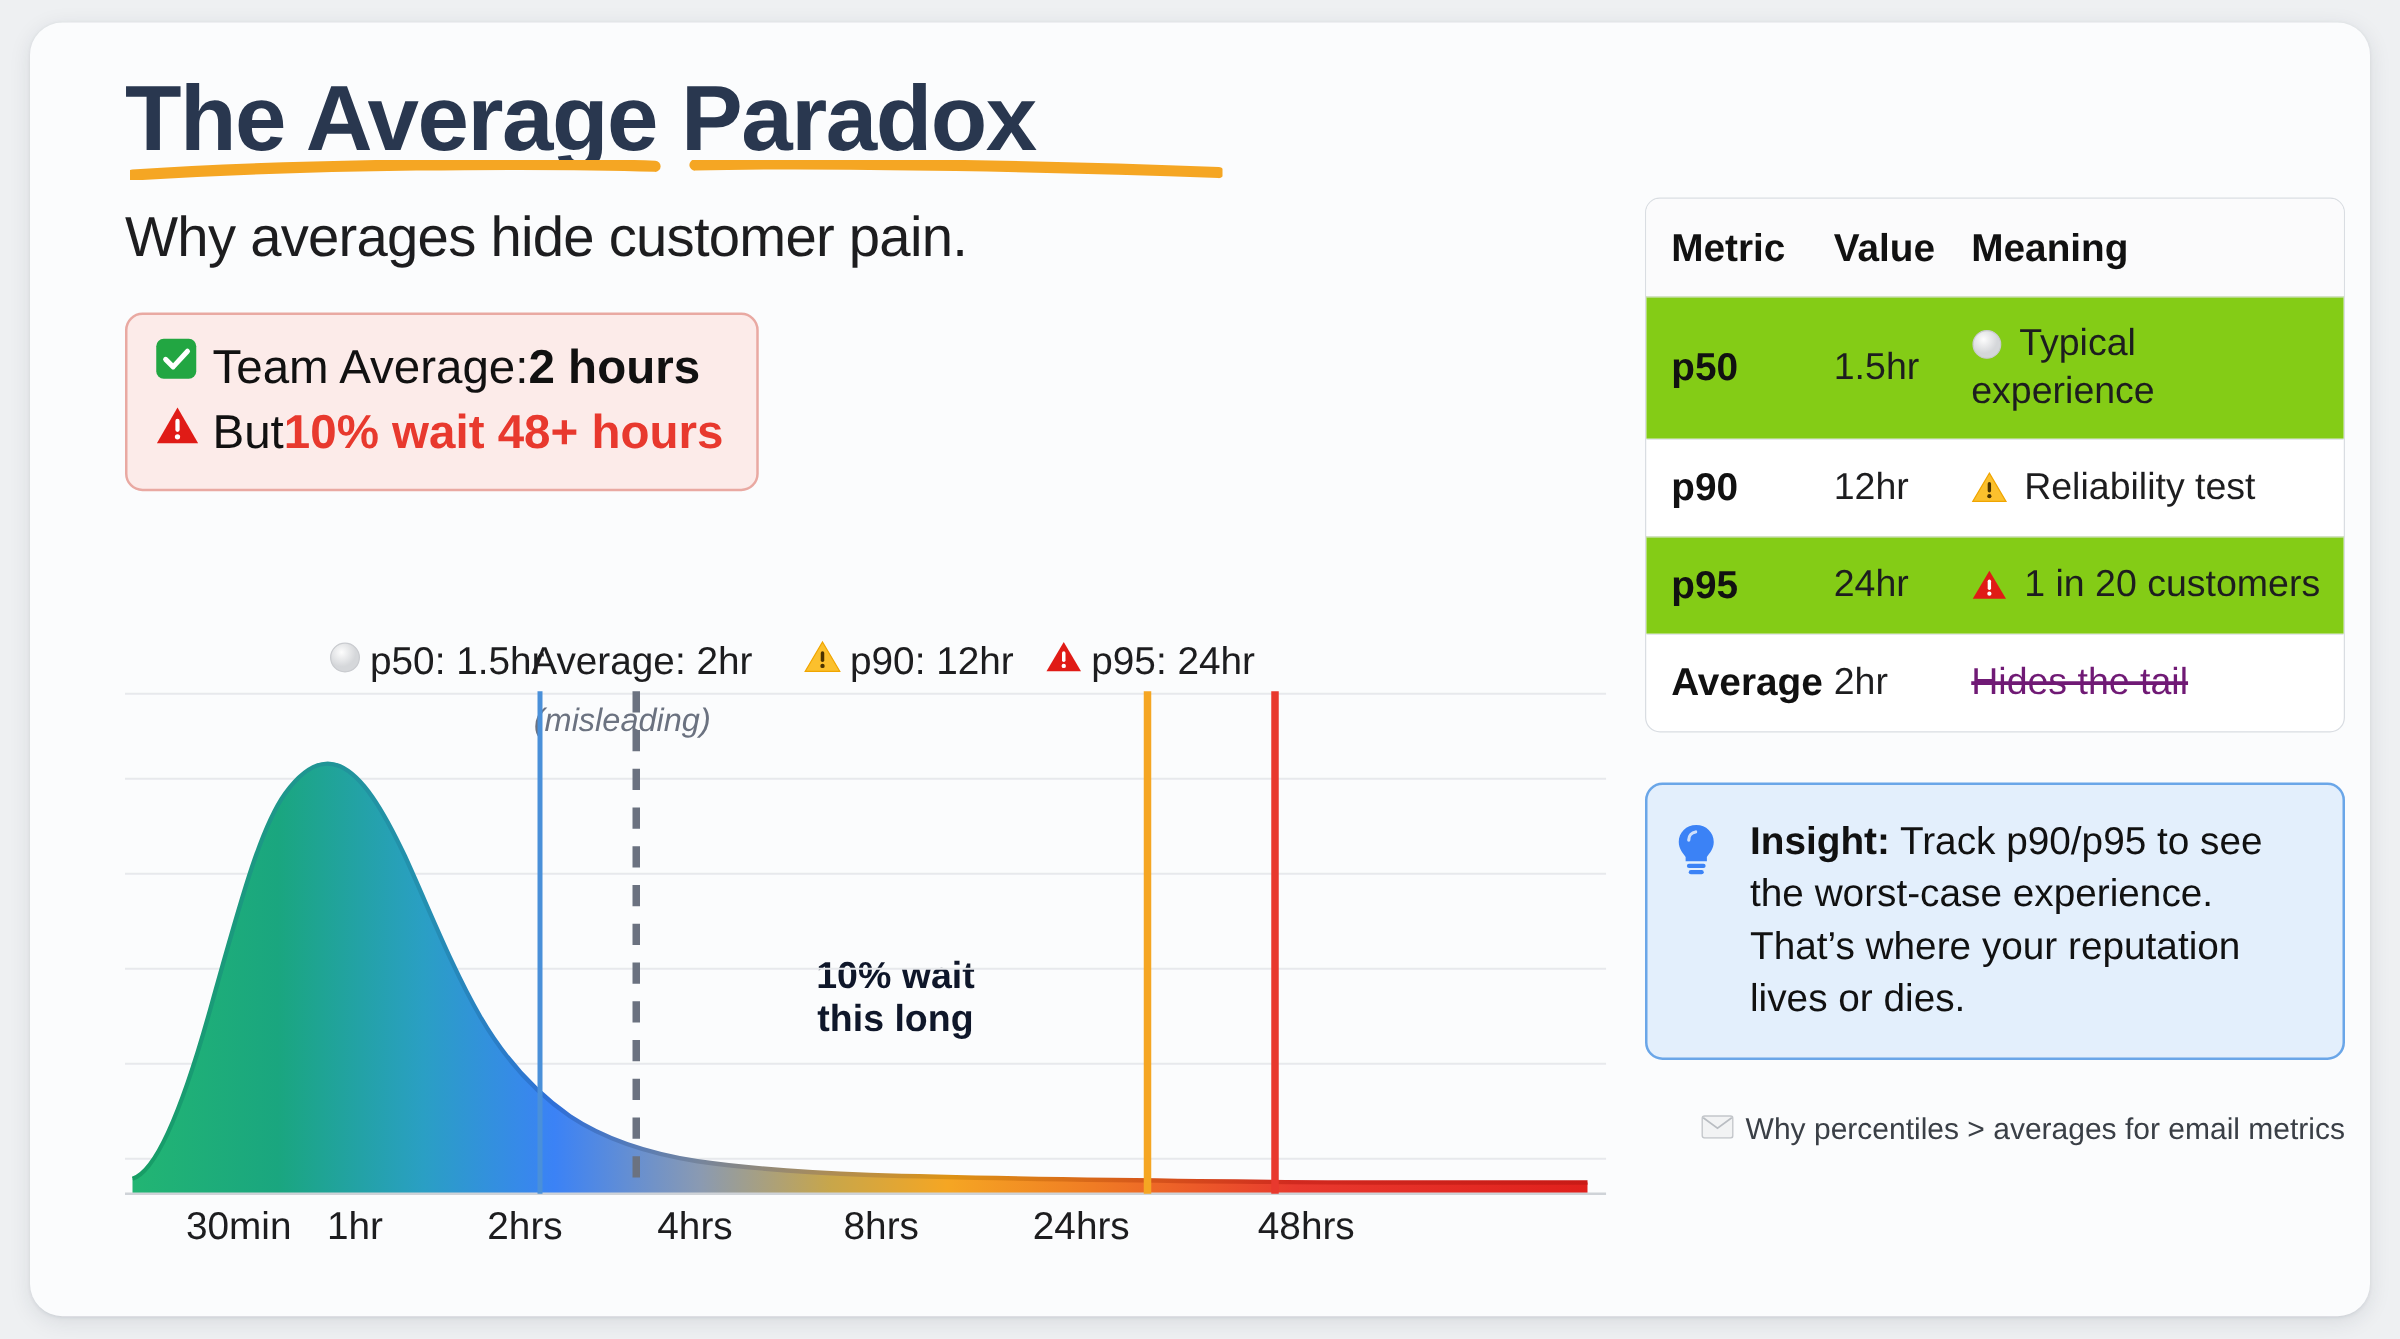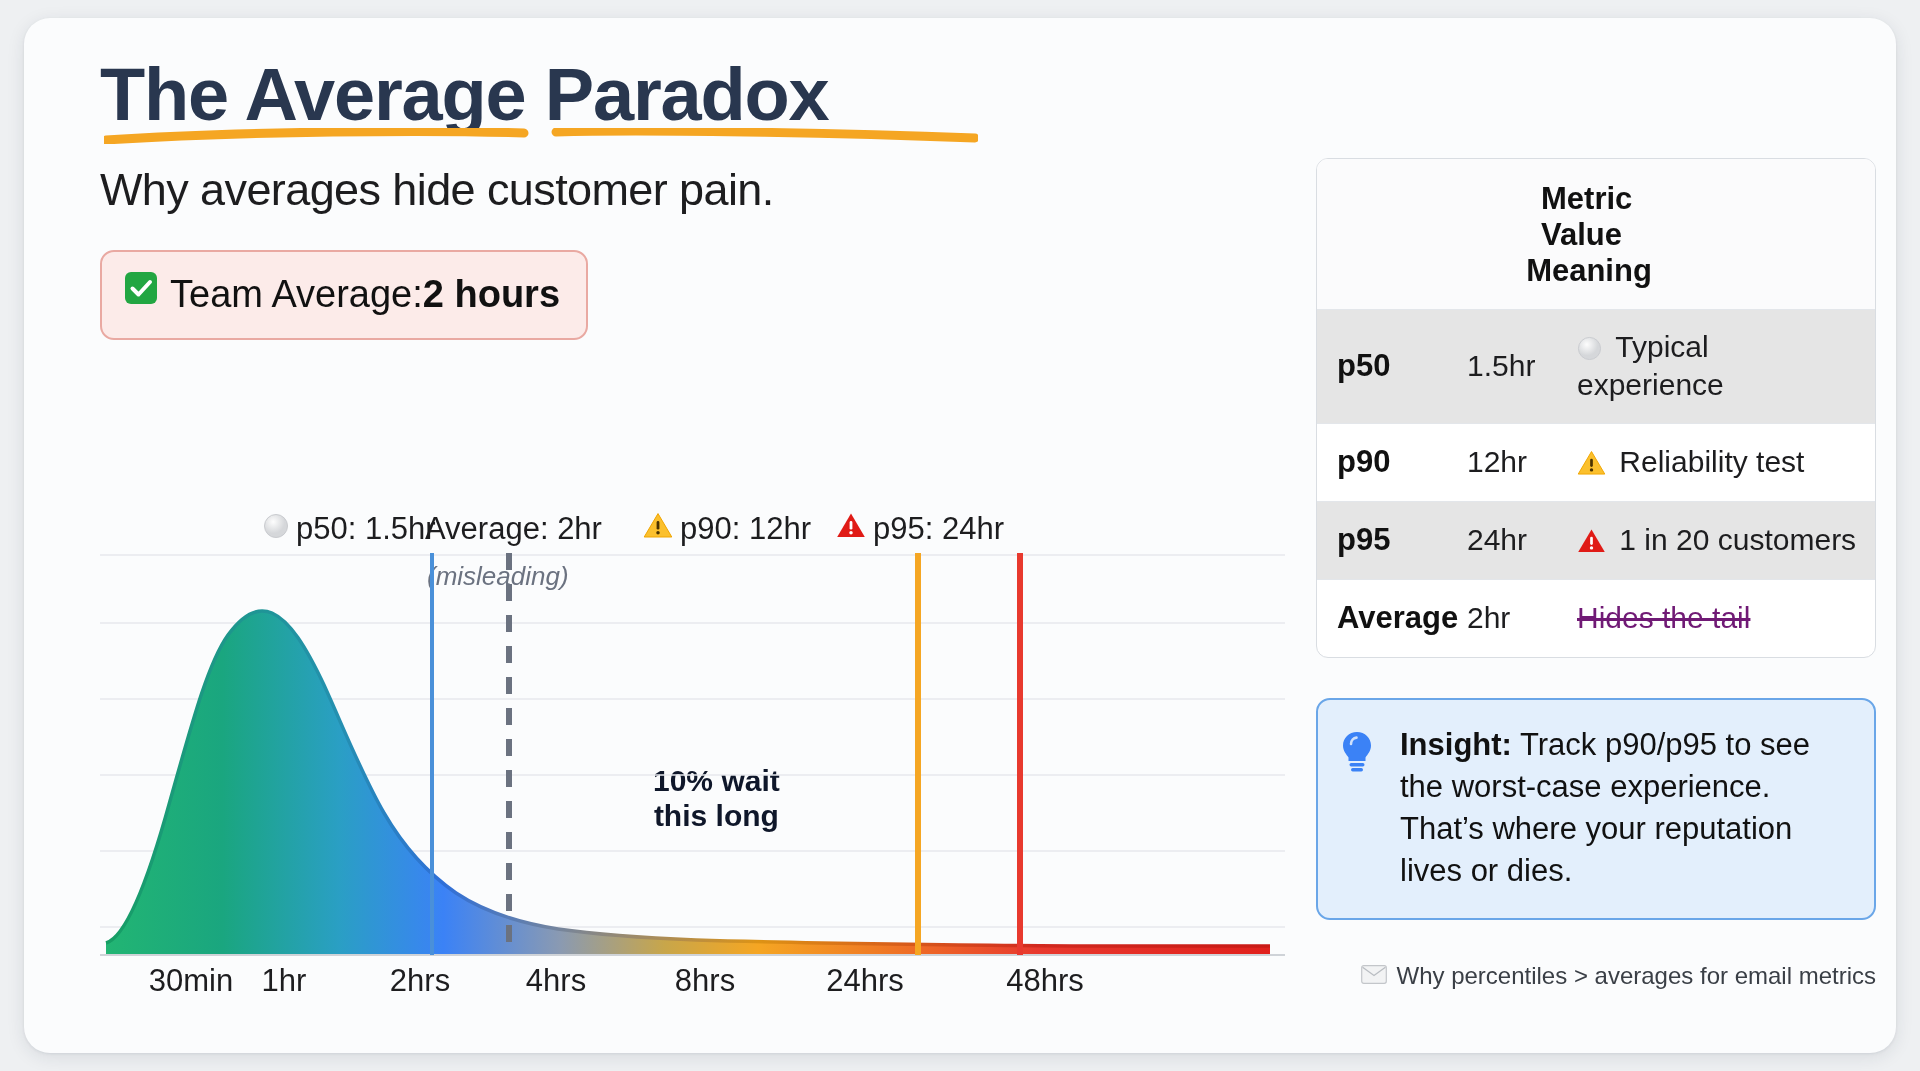--- a/index.html
+++ b/index.html
@@ -73,28 +73,28 @@
   
   .right { position: absolute; left: 1292px; top: 140px; width: 560px; }
 
   .table {
     border: 1px solid #d9dde2; border-radius: 12px; overflow: hidden;
     background: #fff;
   }
   .trow { display: flex; align-items: center; border-top: 1px solid #e3e6ea; }
   .trow:first-child { border-top: none; }
   .thead { background: #fbfbfc; }
-  .trow.shaded { background: #e5e5e5; }
+  .trow.shaded { background: #84cc16; }
   .c1 { width: 150px; padding: 0 0 0 20px; }
   .c2 { width: 110px; }
   .c3 { flex: 1; padding-right: 14px; }
   .thead .c1, .thead .c2, .thead .c3 {
     font-size: 31px; font-weight: bold; color: #111;
   }
-  .thead { padding: 22px 0 20px; flex-direction: column; }
+  .thead { padding: 22px 0 20px; }
   .trow.body { padding: 18px 0; min-height: 78px; }
   .metric { font-size: 31px; font-weight: bold; color: #111; }
   .value  { font-size: 30px; color: #1d1d1f; }
   .meaning { font-size: 30px; color: #1d1d1f; line-height: 1.28; }
   .meaning .gl { margin-right: 5px; }
   .strike { text-decoration: line-through; color: #701a75; }
 
   .insight {
     margin-top: 40px;
     background: #e3effc;
@@ -133,20 +133,31 @@
     <div class="alert">
       <div class="alert-row">
         <span class="ico">
           <svg width="34" height="34" viewBox="0 0 34 34">
             <rect x="1" y="1" width="32" height="32" rx="6" fill="#22a642"></rect>
             <path d="M8.5 17.5 L14.5 23.5 L26 11" stroke="#fff" stroke-width="4" fill="none" stroke-linecap="round" stroke-linejoin="round"></path>
           </svg>
         </span>
         <span>Team Average: </span>
         <span class="alert-strong">2 hours</span>
+      </div>
+      <div class="alert-row">
+        <span class="ico">
+          <svg width="36" height="33" viewBox="0 0 36 33">
+            <path d="M18 2 L34.5 30.5 L1.5 30.5 Z" fill="#e01b16"></path>
+            <rect x="16.3" y="11" width="3.4" height="10.5" rx="1.7" fill="#fff"></rect>
+            <circle cx="18" cy="25.4" r="2.1" fill="#fff"></circle>
+          </svg>
+        </span>
+        <span>But </span>
+        <span class="alert-danger">10% wait 48+ hours</span>
       </div>
     </div>
 
     
     <div class="chart-area">
 
       <div class="marker-labels">
         <div class="mlabel" style="left:163px;">
           <span class="gl">
             <svg width="26" height="26" viewBox="0 0 26 26">

